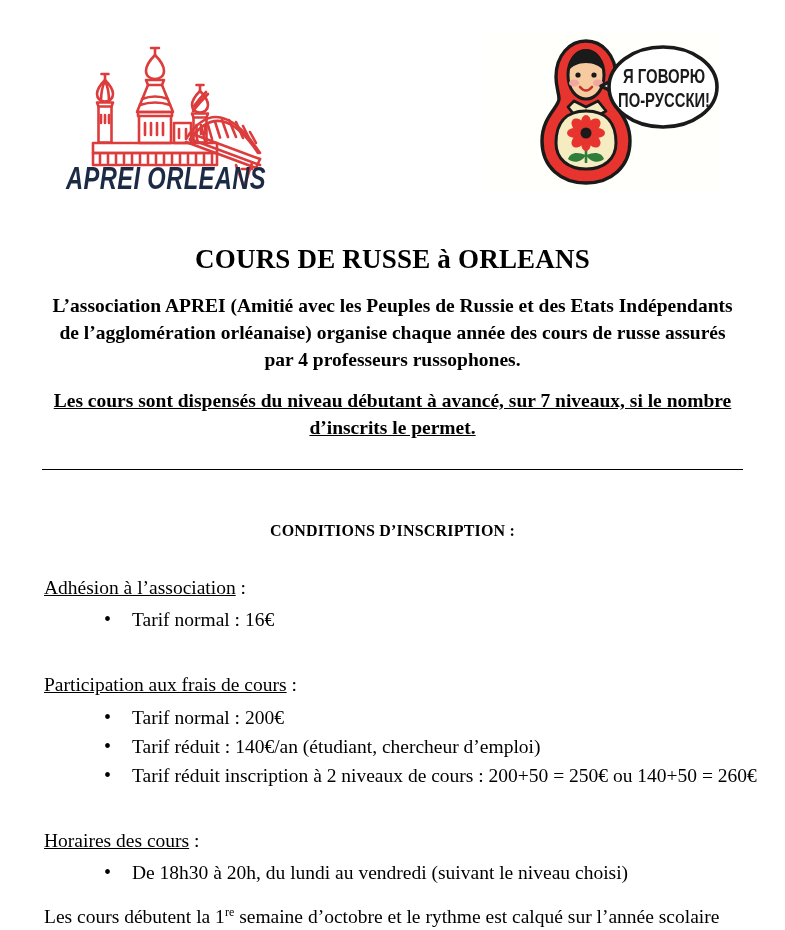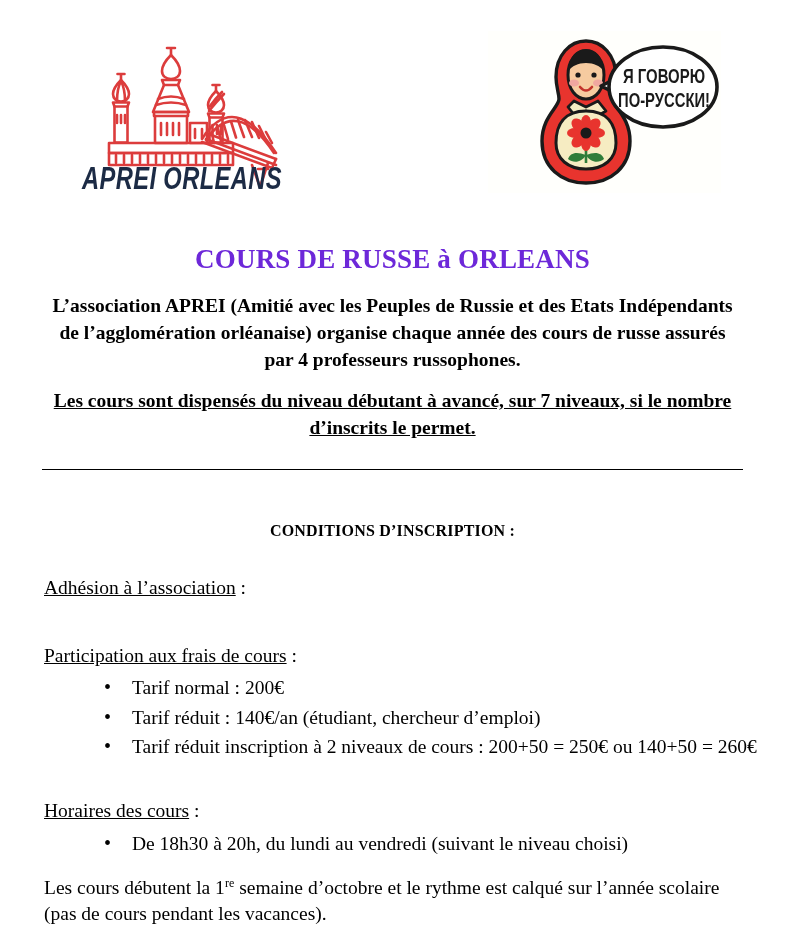--- a/index.html
+++ b/index.html
@@ -17,41 +17,41 @@
   }
 
   
   .header {
     position: relative;
     height: 200px;
   }
 
   .logo-apri {
     position: absolute;
-    left: 76px;
+    left: 60px;
     top: 33px;
     width: 215px;
     height: 160px;
   }
   .logo-apri svg { display: block; width: 100%; height: 100%; }
 
   .logo-matryoshka {
     position: absolute;
     left: 488px;
     top: 31px;
     width: 233px;
     height: 162px;
     background: #fffffc;
   }
   .logo-matryoshka svg { display: block; width: 100%; height: 100%; }
 
   
   .doc-title {
     text-align: center;
-    color: #6d28d9;
+    color: #000000;
     font-weight: bold;
     font-size: 27px;
     letter-spacing: 0.2px;
     margin: 0;
     padding-top: 44px;
   }
 
   
   .intro {
     margin: 0 auto;
@@ -245,20 +245,21 @@
 <p class="intro second">Les cours sont dispensés du niveau débutant à avancé, sur 7 niveaux, si le nombre d’inscrits le permet.</p>
 
 <hr class="divider">
 
 <h2 class="conditions-title">CONDITIONS D’INSCRIPTION :</h2>
 
 <div class="body-block">
 
   <p class="sub-head"><span class="u">Adhésion à l’association</span><span> :</span></p>
   <ul class="items">
+    <li>Tarif normal : 16€</li>
   </ul>
 
   <div class="gap-1"></div>
 
   <p class="sub-head"><span class="u">Participation aux frais de cours</span><span> :</span></p>
   <ul class="items">
     <li>Tarif normal : 200€</li>
     <li>Tarif réduit : 140€/an (étudiant, chercheur d’emploi)</li>
     <li>Tarif réduit inscription à 2 niveaux de cours : 200+50 = 250€ ou 140+50 = 260€</li>
   </ul>

